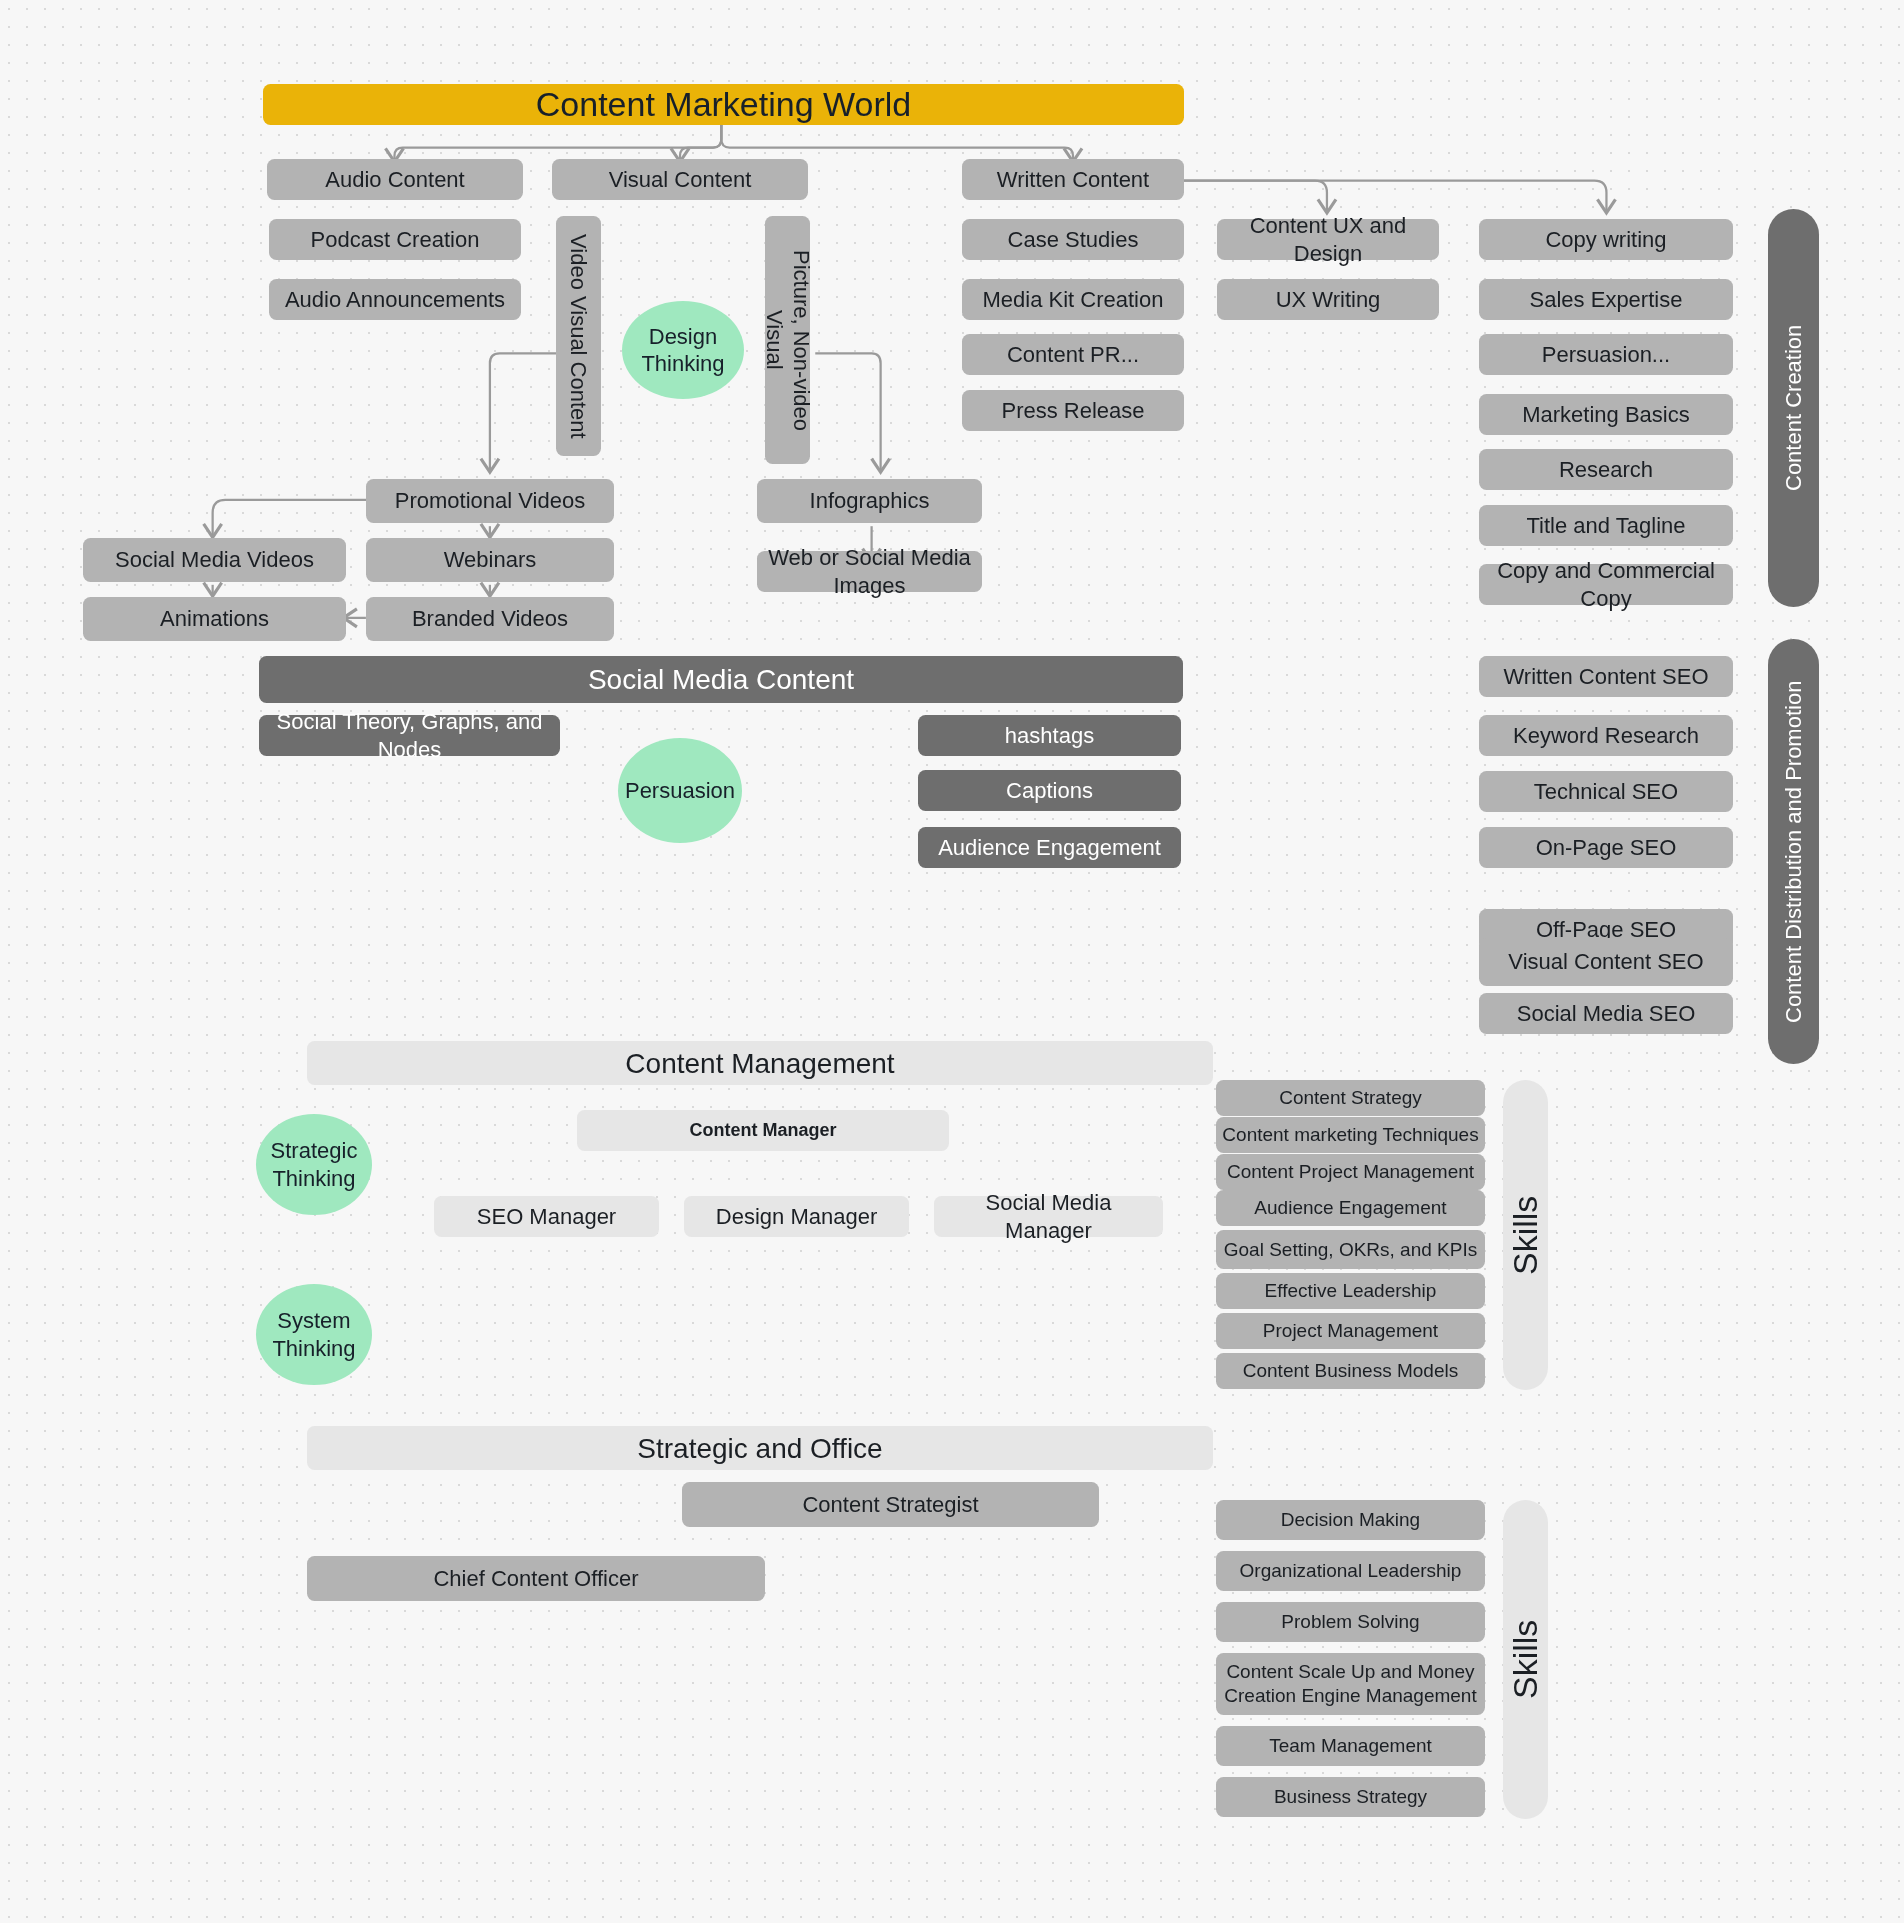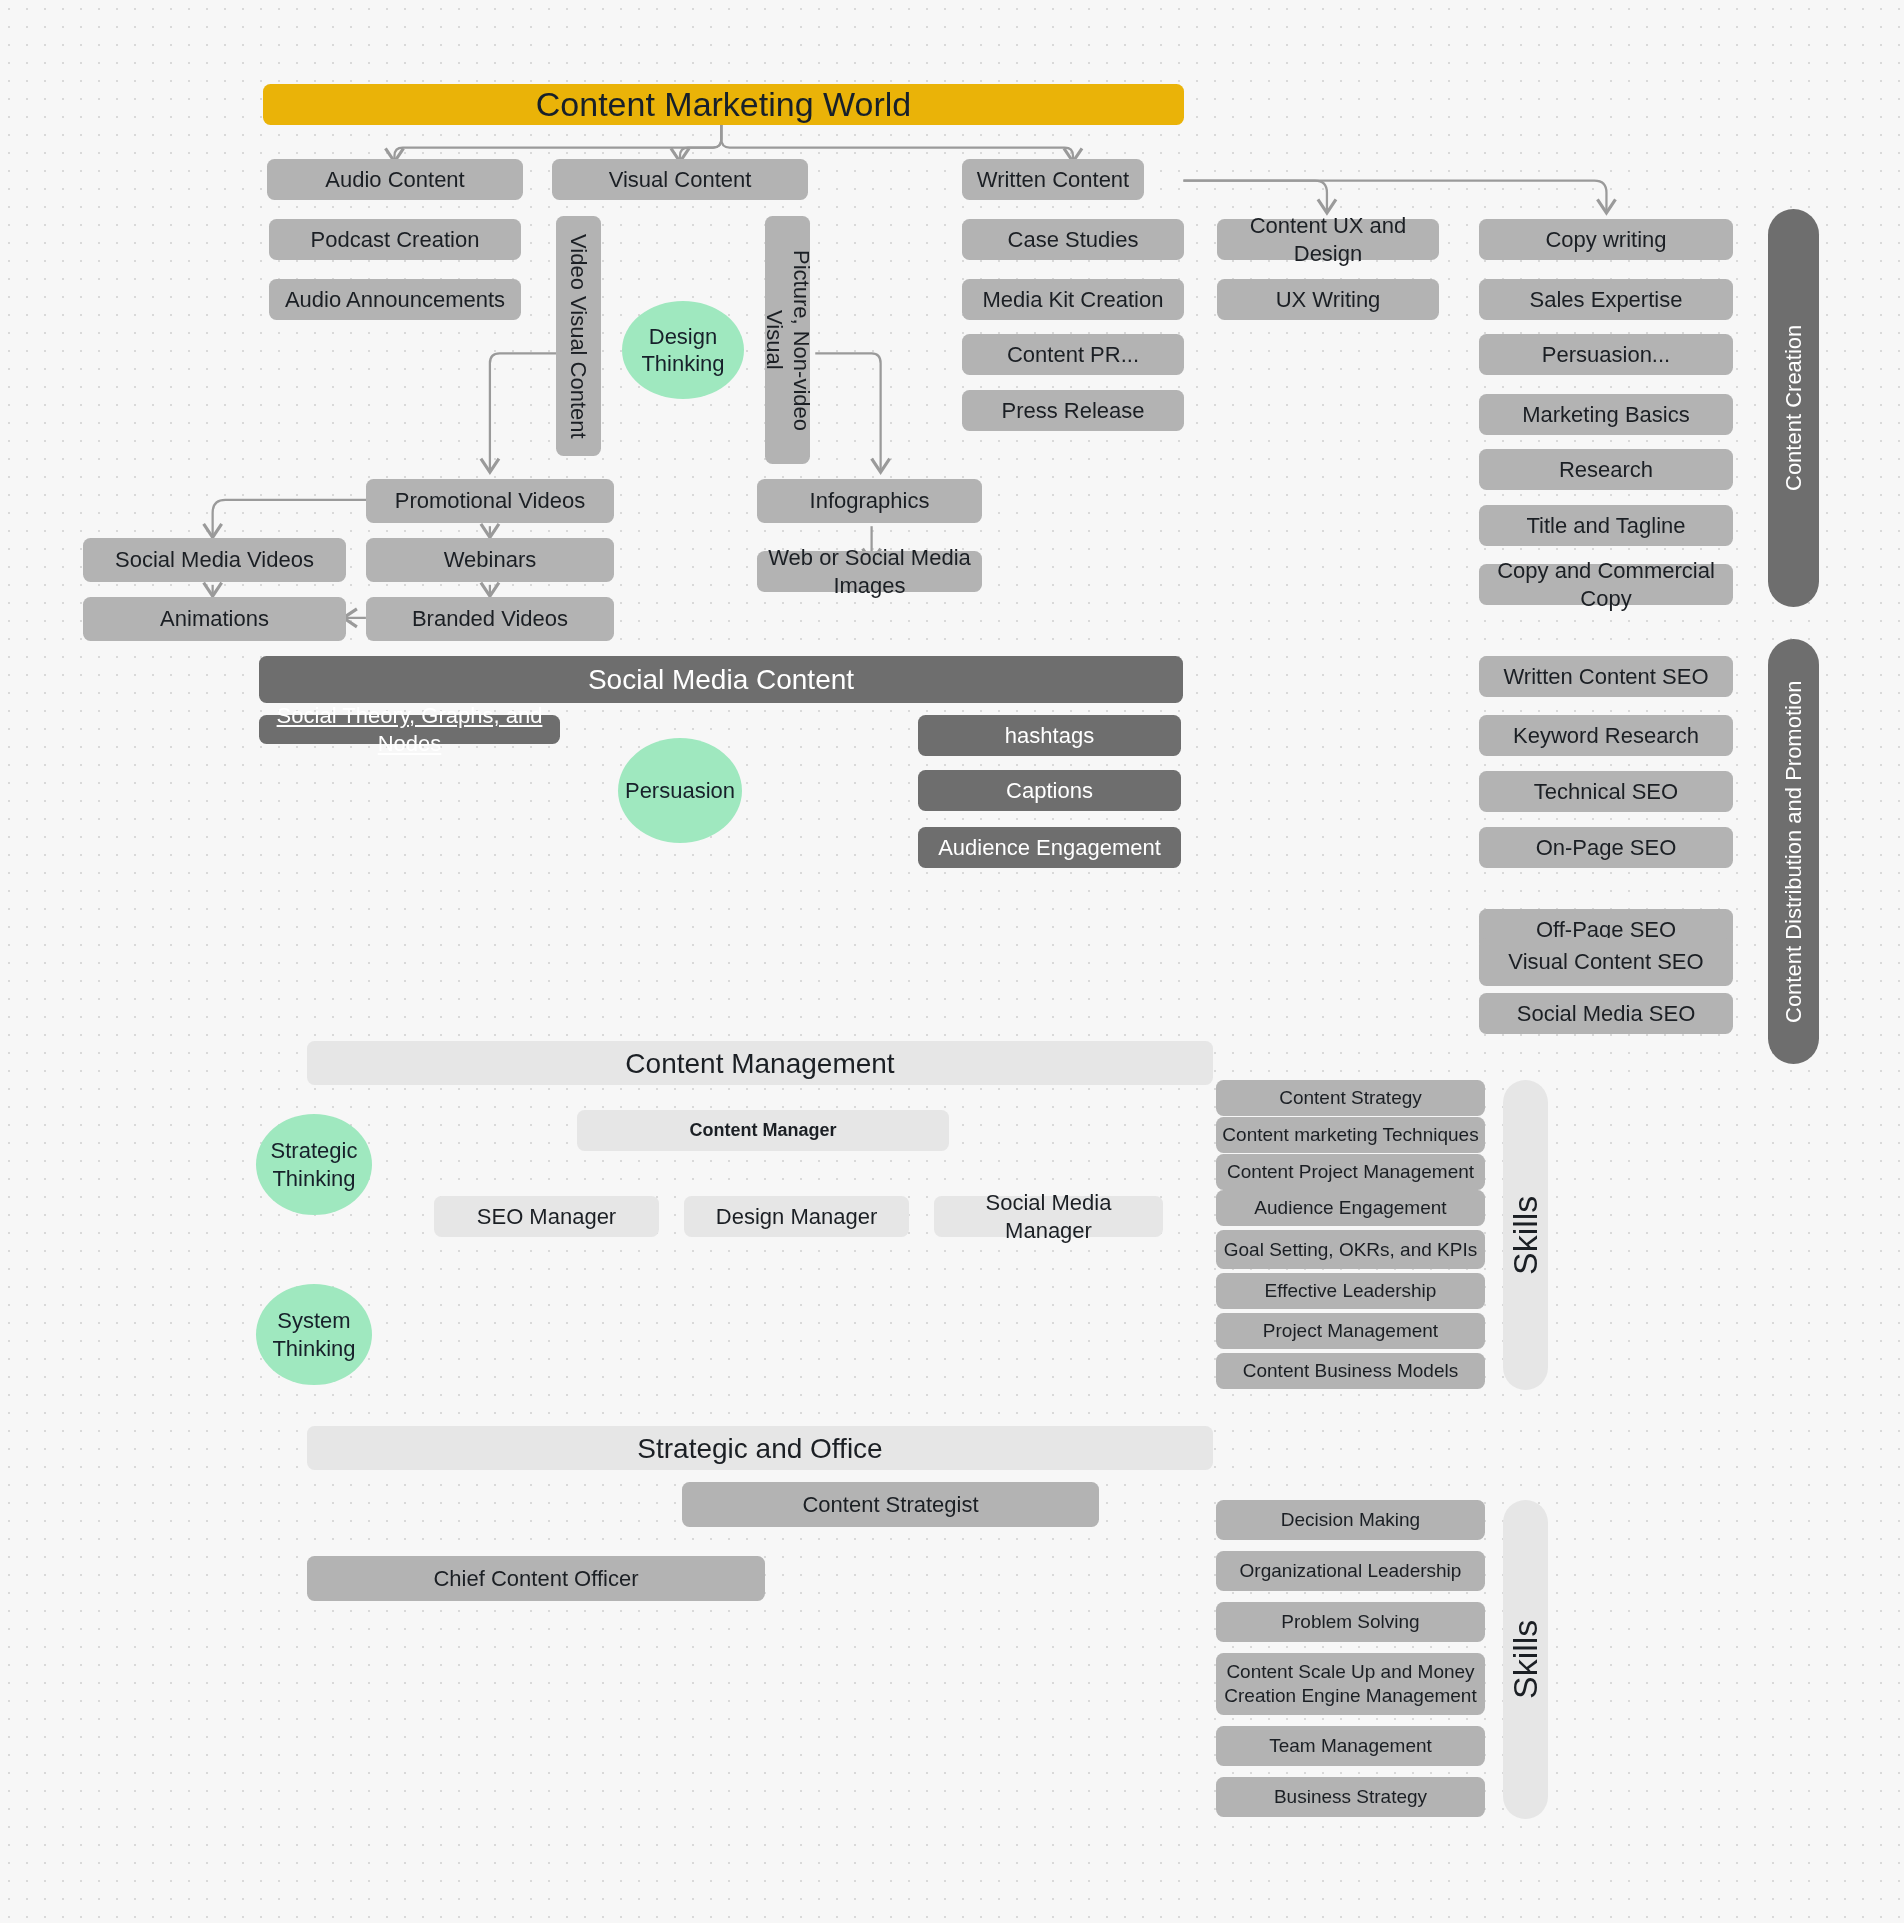--- a/index.html
+++ b/index.html
@@ -92,21 +92,21 @@
 
   <div class="node gray f18" style="left:366px;top:479px;width:248px;height:44px;">Promotional Videos</div>
   <div class="node gray f18" style="left:366px;top:538px;width:248px;height:44px;">Webinars</div>
   <div class="node gray f18" style="left:366px;top:597px;width:248px;height:44px;">Branded Videos</div>
   <div class="node gray f18" style="left:83px;top:538px;width:263px;height:44px;">Social Media Videos</div>
   <div class="node gray f18" style="left:83px;top:597px;width:263px;height:44px;">Animations</div>
 
   <div class="node gray f18" style="left:757px;top:479px;width:225px;height:44px;">Infographics</div>
   <div class="node gray f18" style="left:757px;top:551px;width:225px;height:41px;">Web or Social Media Images</div>
 
-  <div class="node gray f18" style="left:962px;top:159px;width:182px;height:41px;">Written Content</div>
+  <div class="node gray f18" style="left:962px;top:159px;width:222px;height:41px;">Written Content</div>
   <div class="node gray f18" style="left:962px;top:219px;width:222px;height:41px;">Case Studies</div>
   <div class="node gray f18" style="left:962px;top:279px;width:222px;height:41px;">Media Kit Creation</div>
   <div class="node gray f18" style="left:962px;top:334px;width:222px;height:41px;">Content PR...</div>
   <div class="node gray f18" style="left:962px;top:390px;width:222px;height:41px;">Press Release</div>
 
   <div class="node gray f18" style="left:1217px;top:219px;width:222px;height:41px;">Content UX and Design</div>
   <div class="node gray f18" style="left:1217px;top:279px;width:222px;height:41px;">UX Writing</div>
 
   <div class="node gray f18" style="left:1479px;top:219px;width:254px;height:41px;">Copy writing</div>
   <div class="node gray f18" style="left:1479px;top:279px;width:254px;height:41px;">Sales Expertise</div>
@@ -123,21 +123,21 @@
   <div class="node gray f18" style="left:1479px;top:771px;width:254px;height:41px;">Technical SEO</div>
   <div class="node gray f18" style="left:1479px;top:827px;width:254px;height:41px;">On-Page SEO</div>
   <div class="node gray f18" style="left:1479px;top:882px;width:254px;height:41px;margin-top:27px;">Off-Page SEO</div>
   <div class="node gray f18" style="left:1479px;top:938px;width:254px;height:48px;">Visual Content SEO</div>
   <div class="node gray f18" style="left:1479px;top:993px;width:254px;height:41px;">Social Media SEO</div>
 
   <div class="node dark f18 pillvert vtext-rev" style="left:1768px;top:639px;width:51px;height:425px;">Content Distribution and Promotion</div>
 
   <div class="node dark f26" style="left:259px;top:656px;width:924px;height:47px;">Social Media Content</div>
 
-  <div class="node dark f18" style="left:259px;top:715px;width:301px;height:29px;text-decoration:underline;">Social Theory, Graphs, and Nodes</div>
+  <div class="node dark f18" style="left:259px;top:715px;width:301px;height:41px;">Social Theory, Graphs, and Nodes</div>
 
   <div class="node green f18" style="left:618px;top:738px;width:124px;height:105px;">Persuasion</div>
 
   <div class="node dark f18" style="left:918px;top:715px;width:263px;height:41px;">hashtags</div>
   <div class="node dark f18" style="left:918px;top:770px;width:263px;height:41px;">Captions</div>
   <div class="node dark f18" style="left:918px;top:827px;width:263px;height:41px;">Audience Engagement</div>
 
   <div class="node light f26" style="left:307px;top:1041px;width:906px;height:44px;">Content Management</div>
 
   <div class="node light f22" style="left:577px;top:1110px;width:372px;height:41px;">Content Manager</div>

